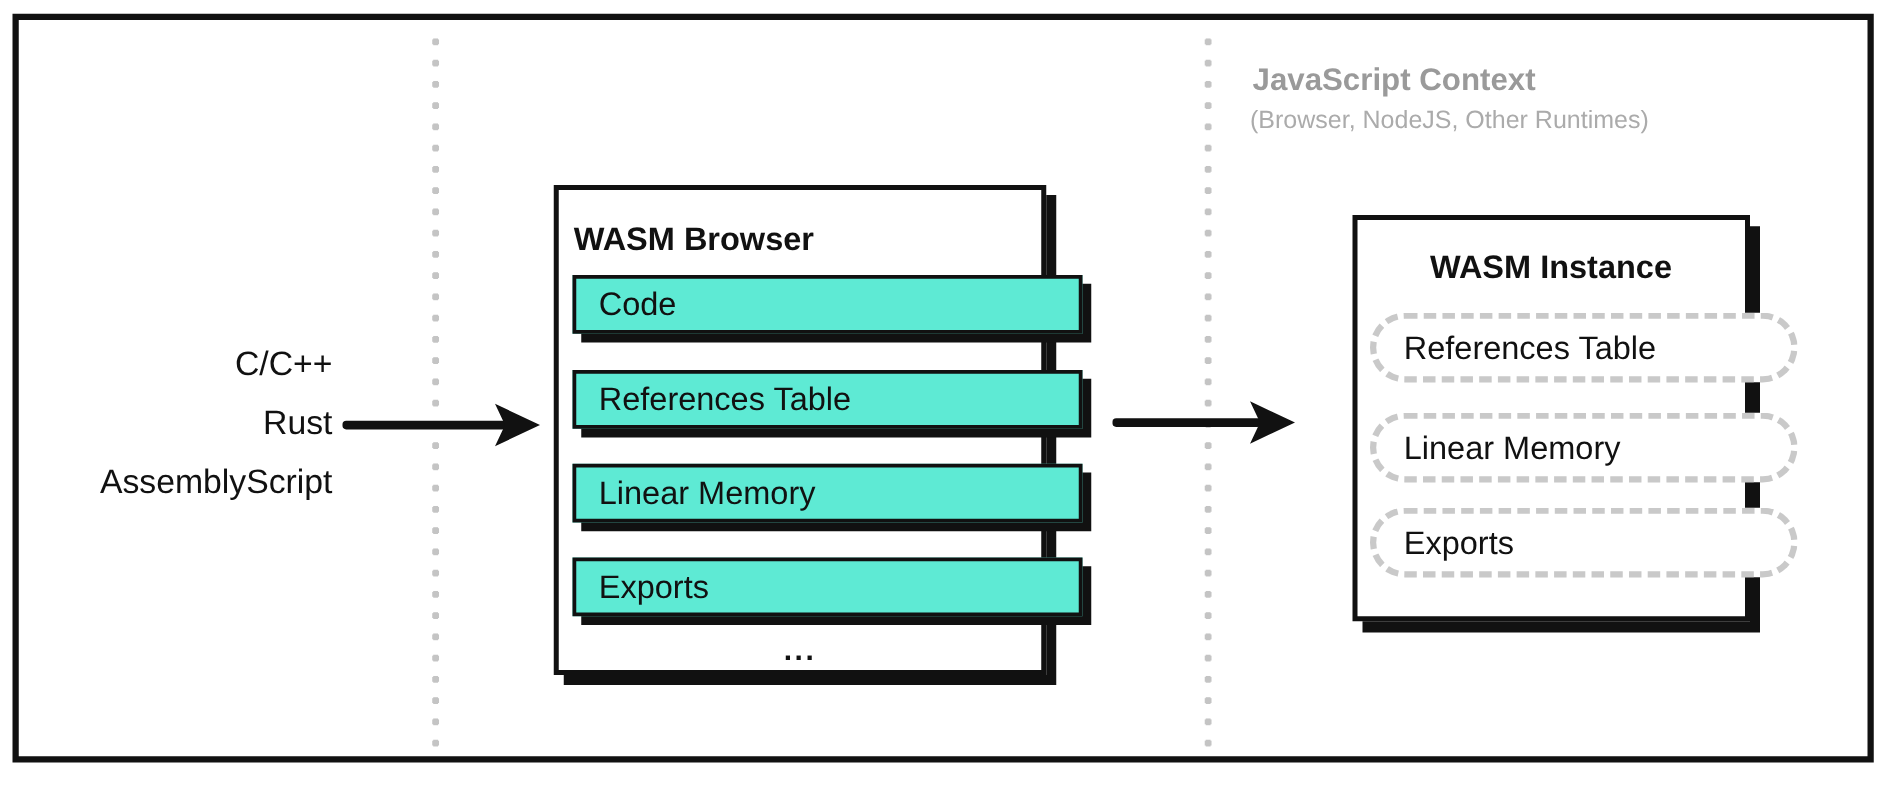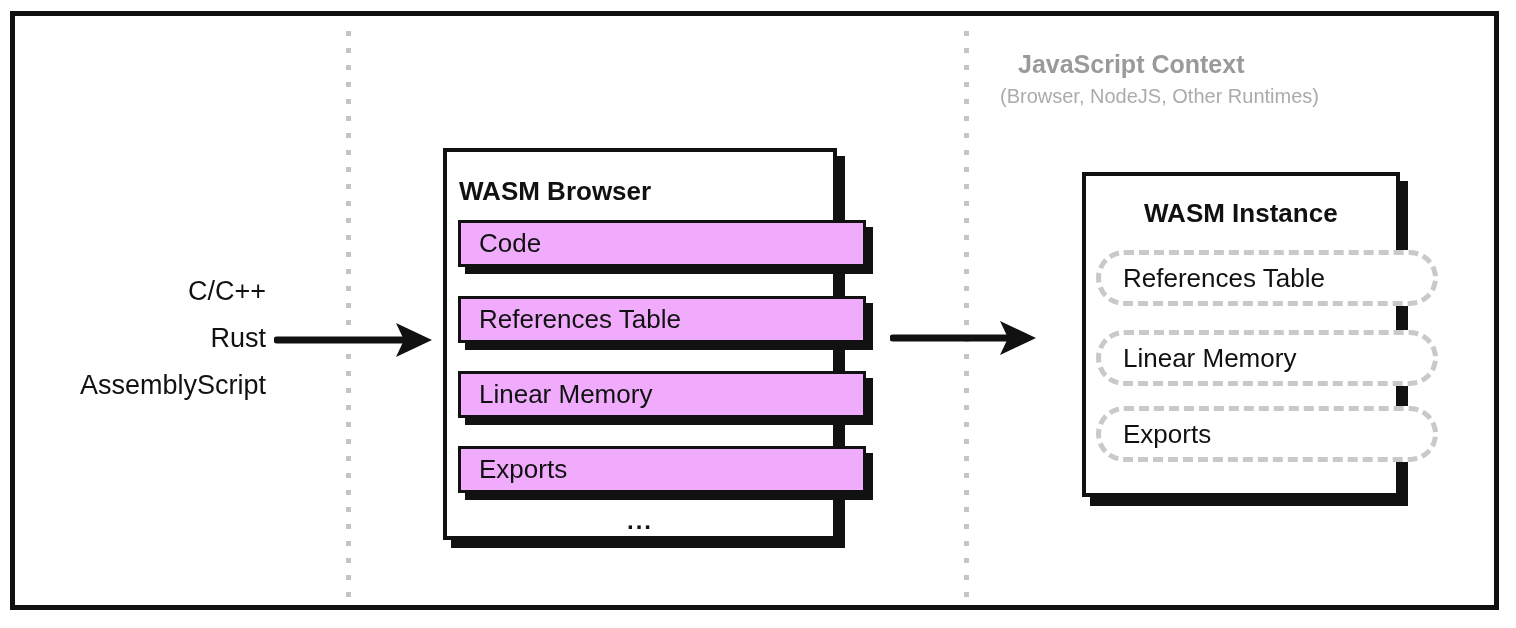--- a/index.html
+++ b/index.html
@@ -59,21 +59,21 @@
     font-weight: bold;
     white-space: nowrap;
   }
   .module-title   { left: 459px; top: 176px; }
   .instance-title { left: 1144px; top: 198px; }
 
   .module-row {
     position: absolute;
     left: 458px;
     width: 408px; height: 47px;
-    background: #f0abfc;
+    background: #5eead4;
     border: 3px solid #111111;
     box-sizing: border-box;
     box-shadow: 7px 7px 0 #111111;
     display: flex;
     align-items: center;
     padding-left: 18px;
     font-size: 26px;
   }
   .module-row.r0 { top: 220px; }
   .module-row.r1 { top: 296px; }
@@ -108,21 +108,20 @@
   .instance-row.r1 { top: 330px; }
   .instance-row.r2 { top: 406px; }
 
   .js-context-title {
     position: absolute;
     left: 1002px; top: 50px;
     font-size: 25px;
     font-weight: bold;
     color: #9a9a9a;
     white-space: nowrap;
-    margin-left: 16px;
   }
   .js-context-subtitle {
     position: absolute;
     left: 1000px; top: 85px;
     font-size: 20px;
     color: #ababab;
     white-space: nowrap;
   }
 </style>
 </head>

